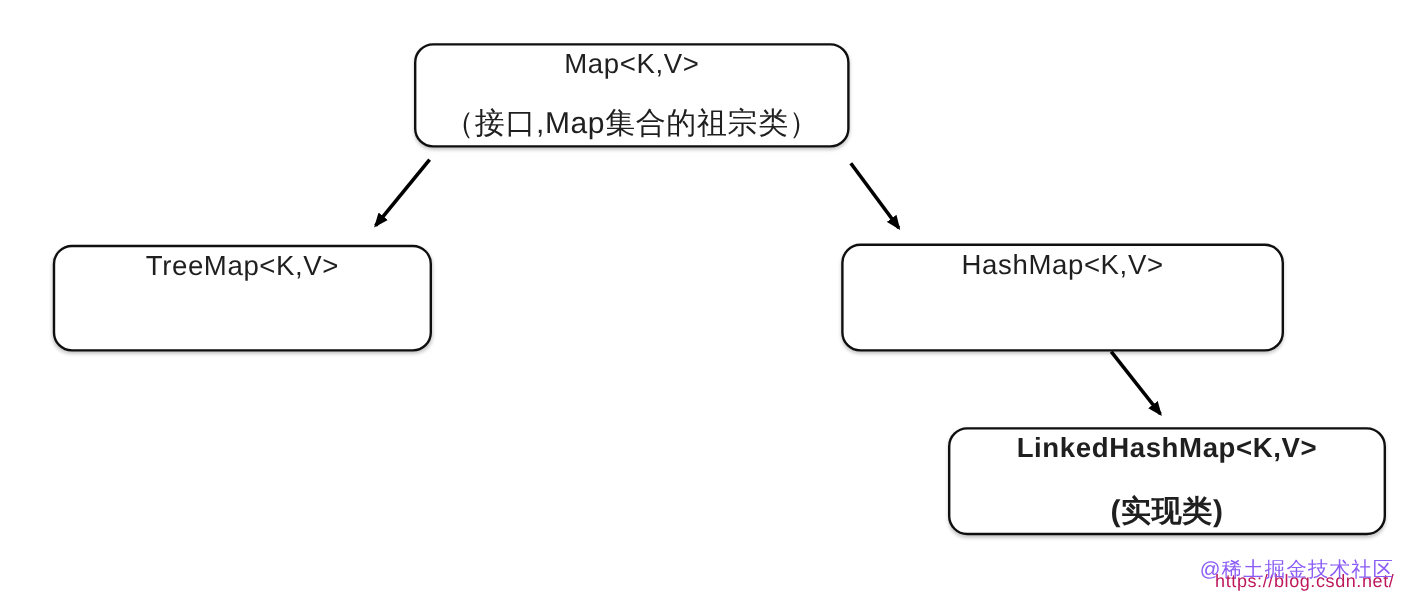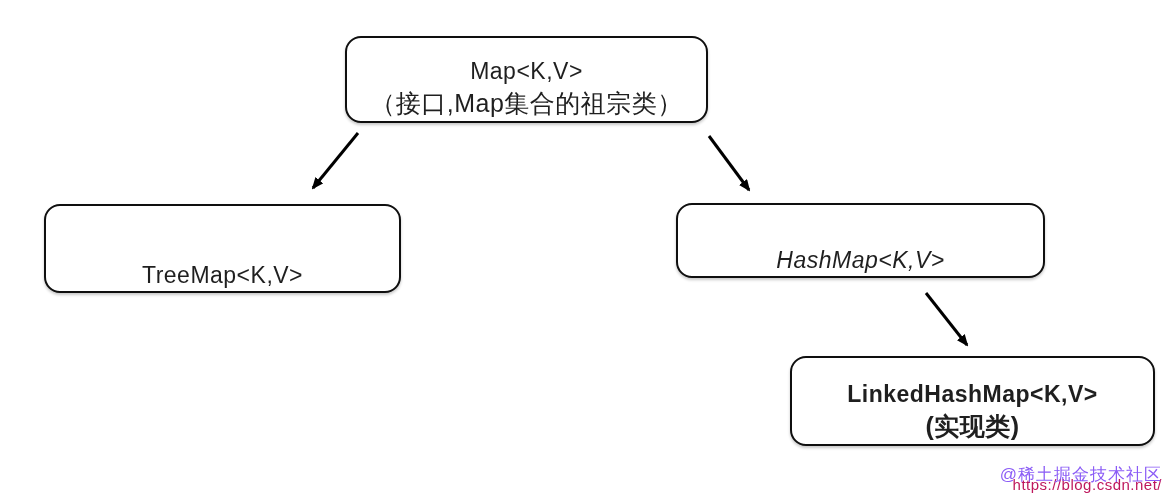--- a/index.html
+++ b/index.html
@@ -25,36 +25,36 @@
   }
   .node {
     position: absolute;
     box-sizing: border-box;
     border: 2px solid #0f0f0f;
     border-radius: 16px;
     background: #ffffff;
     display: flex;
     flex-direction: column;
     align-items: center;
-    justify-content: flex-end;
+    justify-content: space-between;
     text-align: center;
     line-height: 1.35;
     box-shadow: 0 2px 3px rgba(0,0,0,0.22);
   }
   .node .title {
     font-size: 23px;
     letter-spacing: 0.5px;
   }
   .node .subtitle {
     font-size: 25px;
     letter-spacing: 0.5px;
   }
   #node-map           { left: 345px; top: 36px;  width: 363px; height: 87px; }
-  #node-treemap       { left: 44px;  top: 204px; width: 357px; height: 89px; }
-  #node-hashmap       { left: 676px; top: 203px; width: 369px; height: 75px; font-style: italic; }
+  #node-treemap       { left: 44px;  top: 204px; width: 316px; height: 89px; }
+  #node-hashmap       { left: 701px; top: 203px; width: 369px; height: 90px; }
   #node-linkedhashmap { left: 790px; top: 356px; width: 365px; height: 90px; font-weight: bold; }
 
   .watermark-url {
     position: absolute;
     right: 8px;
     bottom: 6px;
     font-size: 15px;
     color: #be185d;
     letter-spacing: 0.5px;
     white-space: nowrap;

